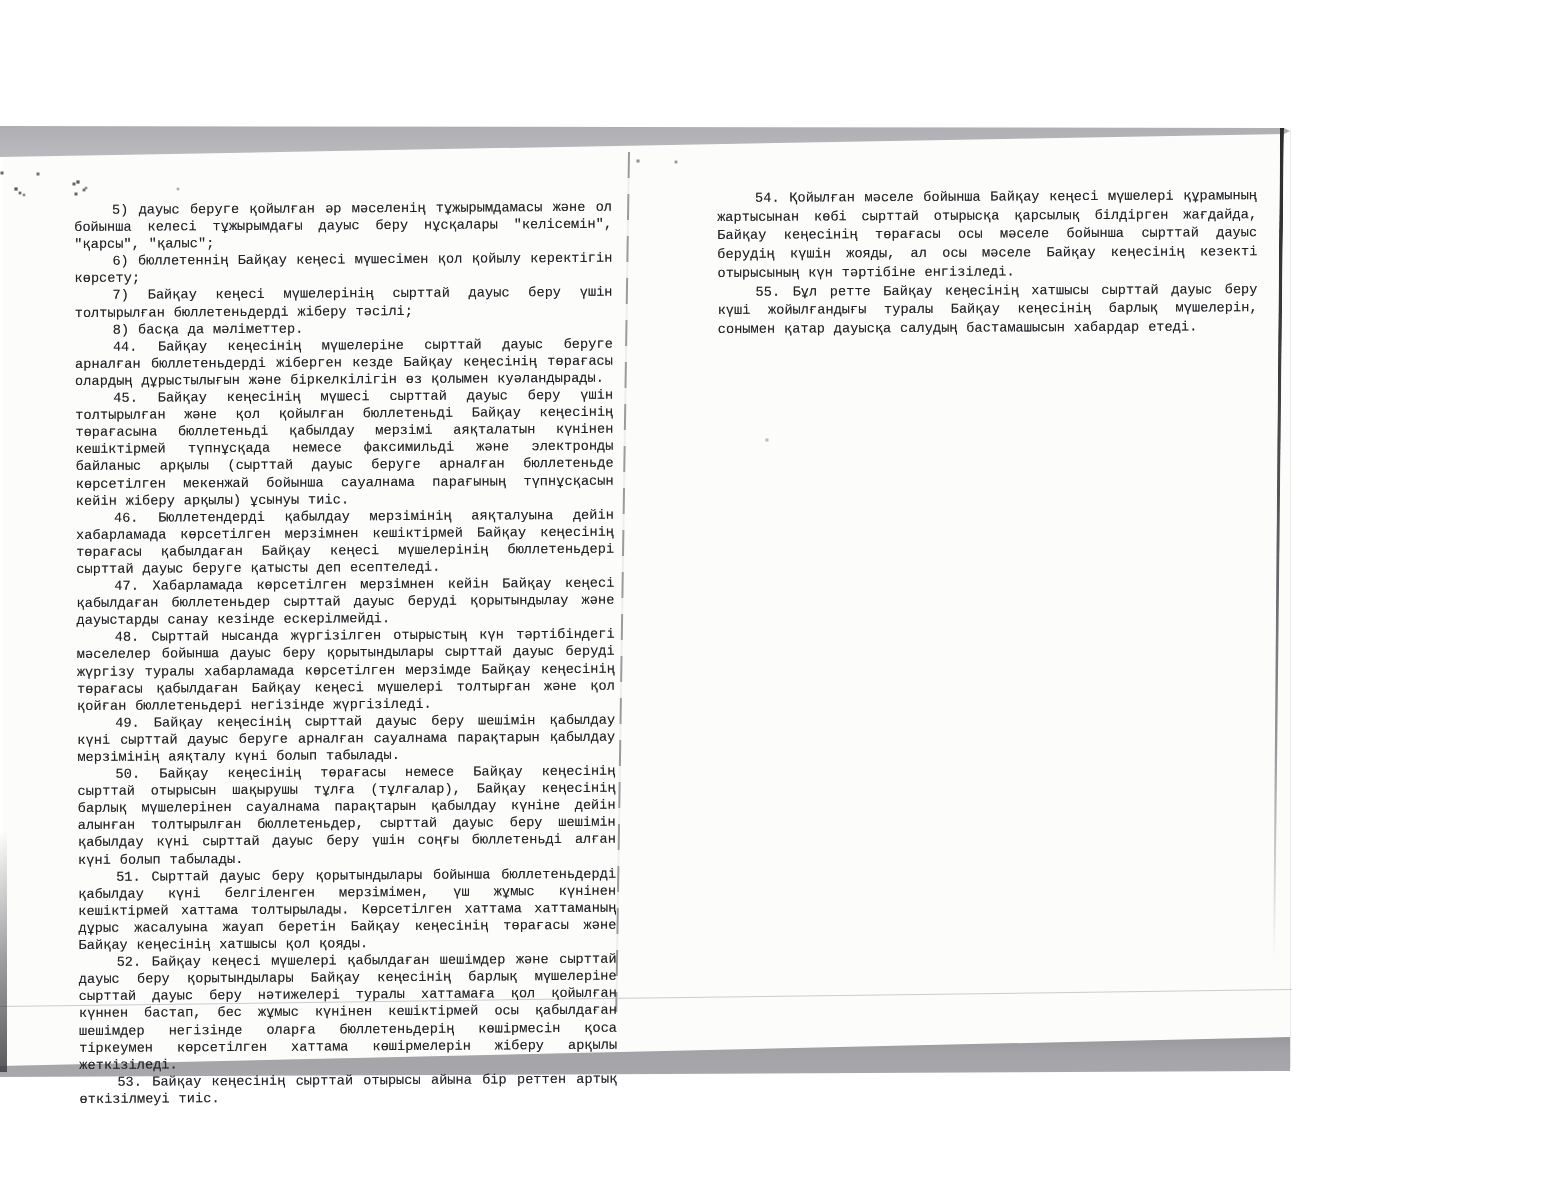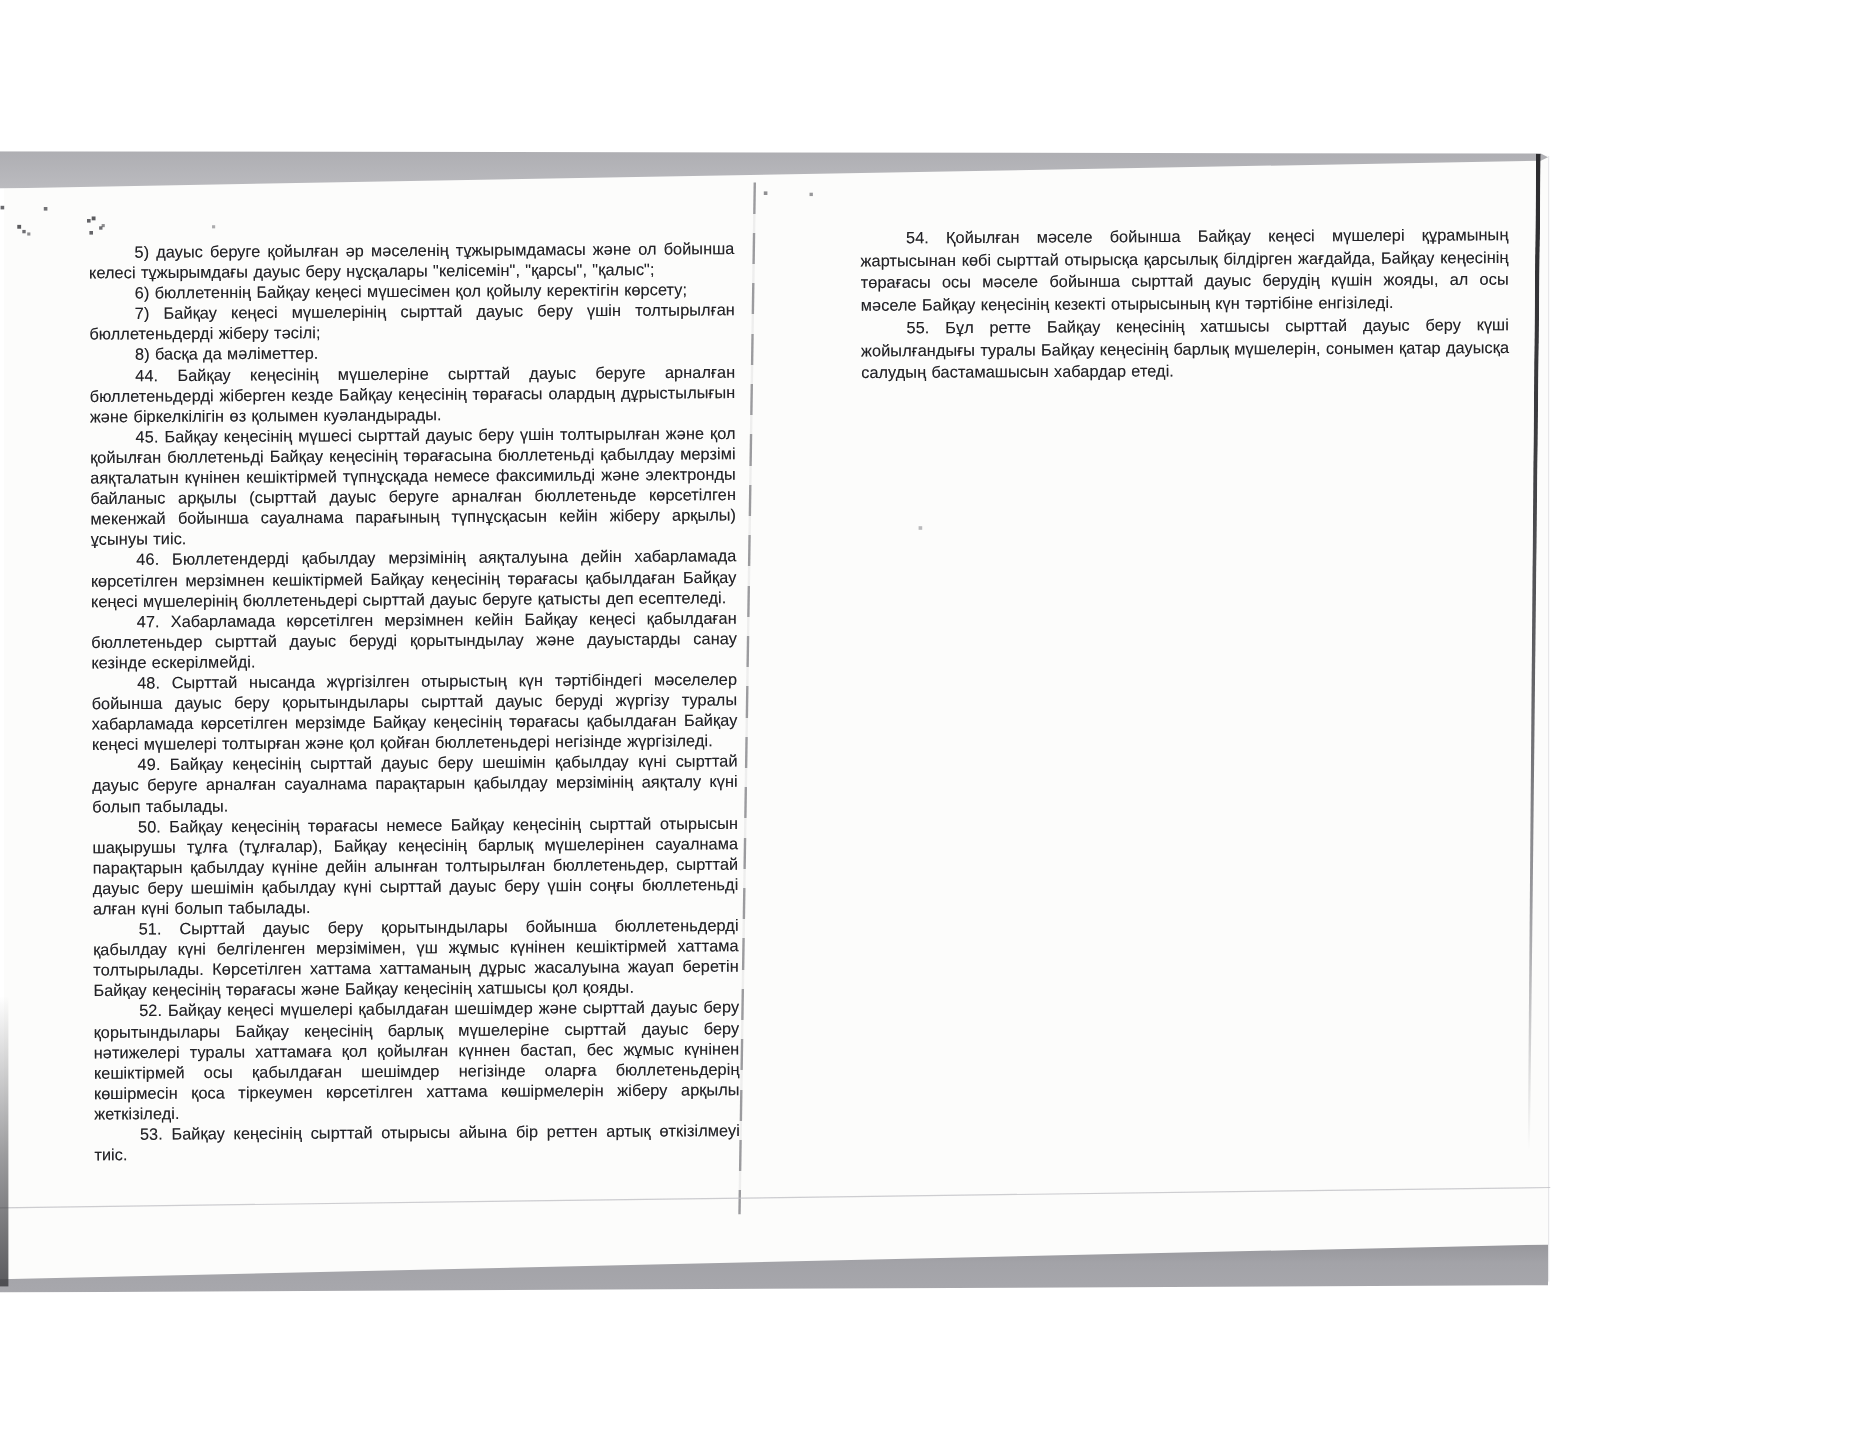--- a/index.html
+++ b/index.html
@@ -1,21 +1,21 @@
 <!DOCTYPE html>
 <html><head>
 <meta charset="utf-8">
 <style>
   html,body{margin:0;padding:0;background:#ffffff;}
   .canvas{
     position:relative;
     width:1553px;height:1200px;
     background:#ffffff;
     overflow:hidden;
-    font-family:Liberation Sans, sans-serif;
+    font-family:Liberation Mono, monospace;
   }
   
   .paper{
     position:absolute;left:0;top:0;width:1292px;height:1080px;
     background:#fcfcfb;
     clip-path:polygon(3px 128px,1290px 129px,1290px 1070px,3px 1077px);
   }
   
   .top-shadow{
     position:absolute;left:0;top:0;width:1290px;height:160px;

